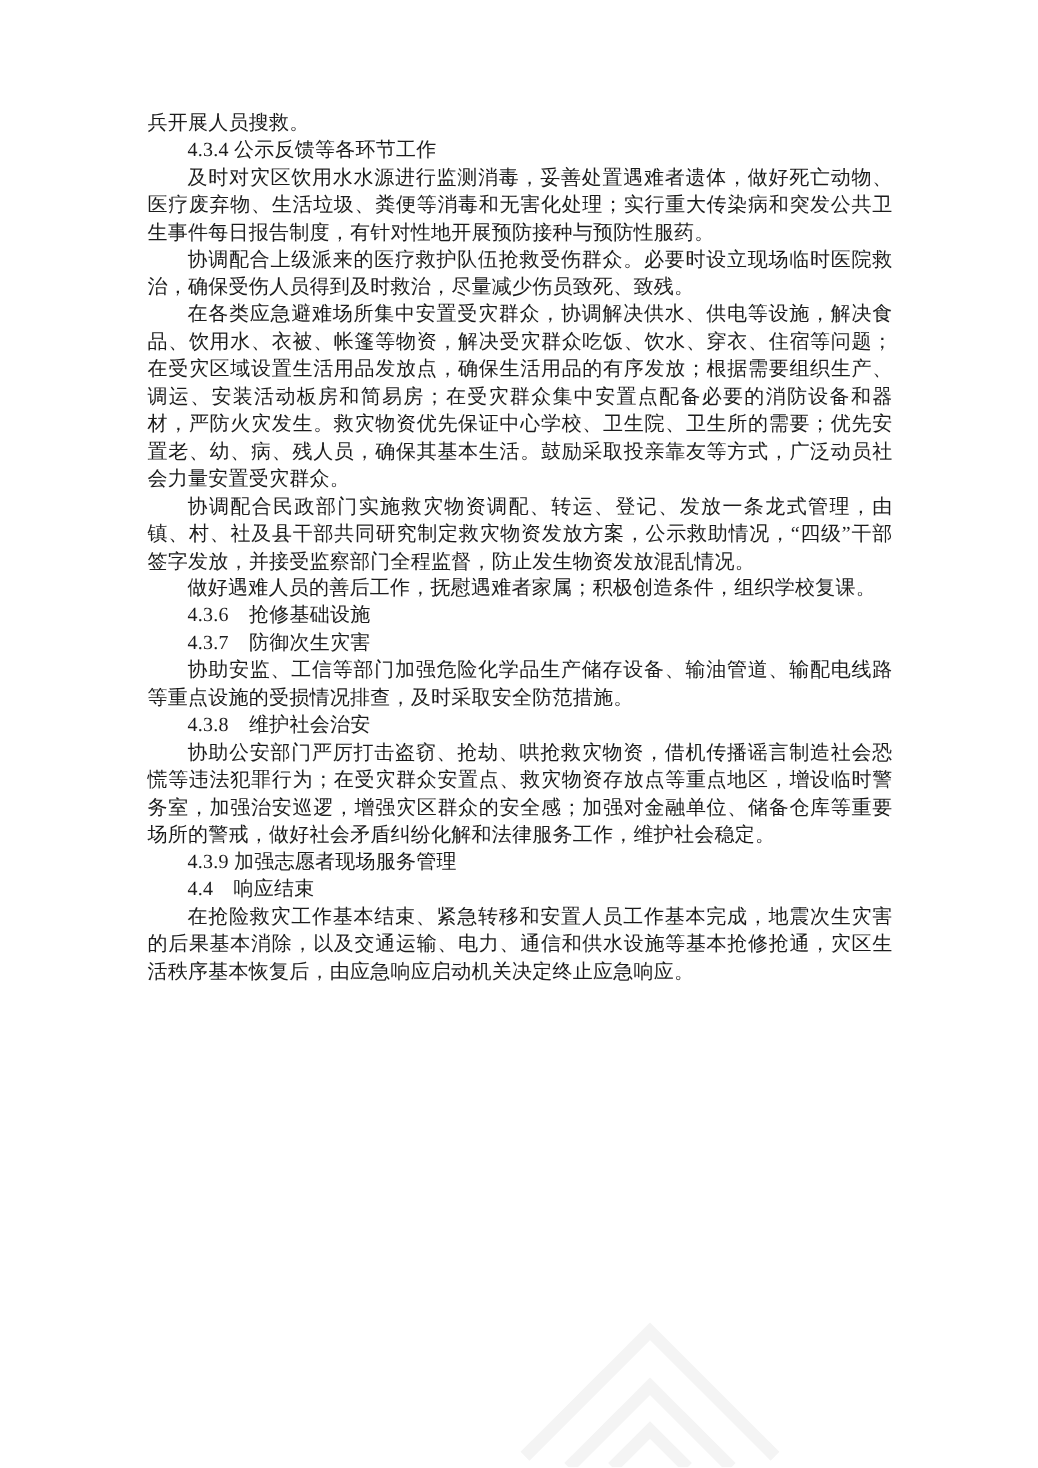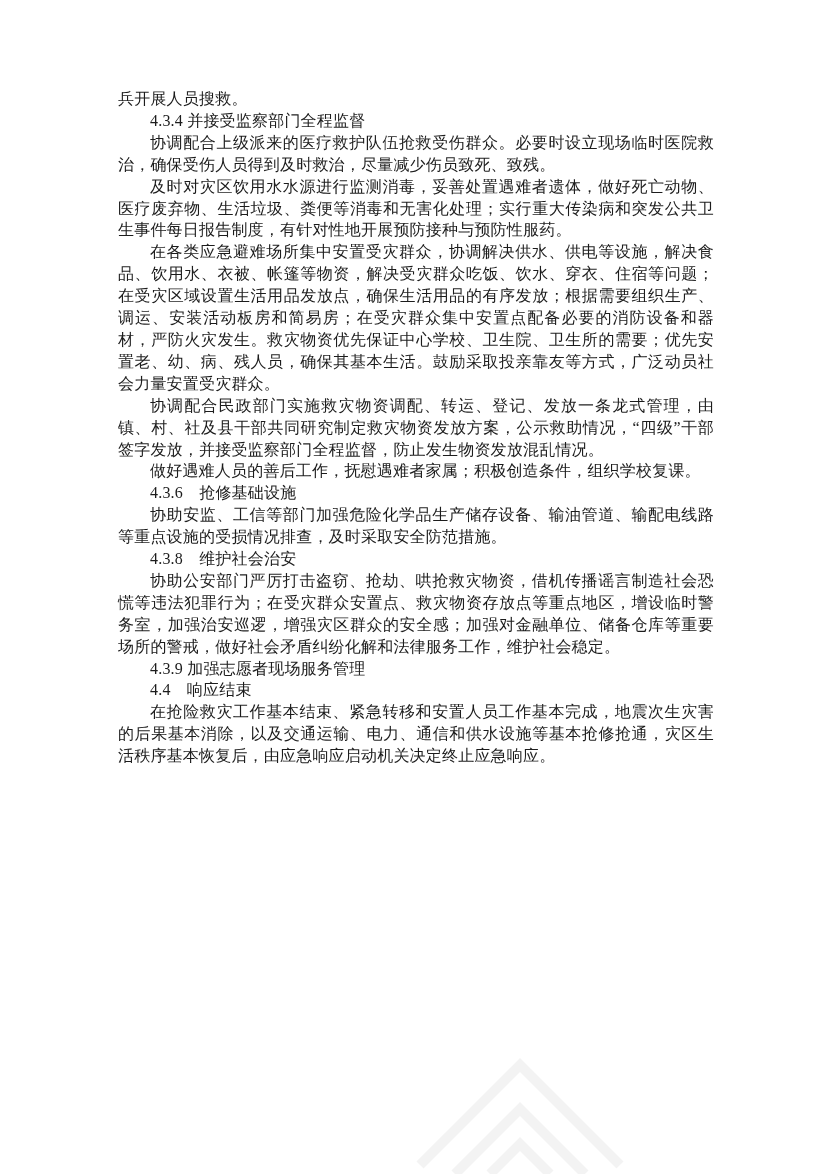--- a/index.html
+++ b/index.html
@@ -46,27 +46,28 @@
     opacity: 0.55;
     pointer-events: none;
   }
 </style>
 </head>
 <body>
 
 <div class="page">
   <div class="content">
       <p class="continuation">兵开展人员搜救。</p>
-      <p class="heading">4.3.4 并接受监察部门全程监督</p>
+      <p class="heading">4.3.4 公示反馈等各环节工作</p>
+      <p class="para">及时对灾区饮用水水源进行监测消毒，妥善处置遇难者遗体，做好死亡动物、医疗废弃物、生活垃圾、粪便等消毒和无害化处理；实行重大传染病和突发公共卫生事件每日报告制度，有针对性地开展预防接种与预防性服药。</p>
       <p class="para">协调配合上级派来的医疗救护队伍抢救受伤群众。必要时设立现场临时医院救治，确保受伤人员得到及时救治，尽量减少伤员致死、致残。</p>
-      <p class="para">及时对灾区饮用水水源进行监测消毒，妥善处置遇难者遗体，做好死亡动物、医疗废弃物、生活垃圾、粪便等消毒和无害化处理；实行重大传染病和突发公共卫生事件每日报告制度，有针对性地开展预防接种与预防性服药。</p>
       <p class="para">在各类应急避难场所集中安置受灾群众，协调解决供水、供电等设施，解决食品、饮用水、衣被、帐篷等物资，解决受灾群众吃饭、饮水、穿衣、住宿等问题；在受灾区域设置生活用品发放点，确保生活用品的有序发放；根据需要组织生产、调运、安装活动板房和简易房；在受灾群众集中安置点配备必要的消防设备和器材，严防火灾发生。救灾物资优先保证中心学校、卫生院、卫生所的需要；优先安置老、幼、病、残人员，确保其基本生活。鼓励采取投亲靠友等方式，广泛动员社会力量安置受灾群众。</p>
       <p class="para">协调配合民政部门实施救灾物资调配、转运、登记、发放一条龙式管理，由镇、村、社及县干部共同研究制定救灾物资发放方案，公示救助情况，“四级”干部签字发放，并接受监察部门全程监督，防止发生物资发放混乱情况。</p>
       <p class="para">做好遇难人员的善后工作，抚慰遇难者家属；积极创造条件，组织学校复课。</p>
       <p class="heading">4.3.6　抢修基础设施</p>
+      <p class="heading">4.3.7　防御次生灾害</p>
       <p class="para">协助安监、工信等部门加强危险化学品生产储存设备、输油管道、输配电线路等重点设施的受损情况排查，及时采取安全防范措施。</p>
       <p class="heading">4.3.8　维护社会治安</p>
       <p class="para">协助公安部门严厉打击盗窃、抢劫、哄抢救灾物资，借机传播谣言制造社会恐慌等违法犯罪行为；在受灾群众安置点、救灾物资存放点等重点地区，增设临时警务室，加强治安巡逻，增强灾区群众的安全感；加强对金融单位、储备仓库等重要场所的警戒，做好社会矛盾纠纷化解和法律服务工作，维护社会稳定。</p>
       <p class="heading">4.3.9 加强志愿者现场服务管理</p>
       <p class="heading">4.4　响应结束</p>
       <p class="para">在抢险救灾工作基本结束、紧急转移和安置人员工作基本完成，地震次生灾害的后果基本消除，以及交通运输、电力、通信和供水设施等基本抢修抢通，灾区生活秩序基本恢复后，由应急响应启动机关决定终止应急响应。</p>
     </div>
 
   <svg class="watermark" viewBox="0 0 240 129" xmlns="http://www.w3.org/2000/svg">
     <g fill="none" stroke="#ebebeb" stroke-width="10">

